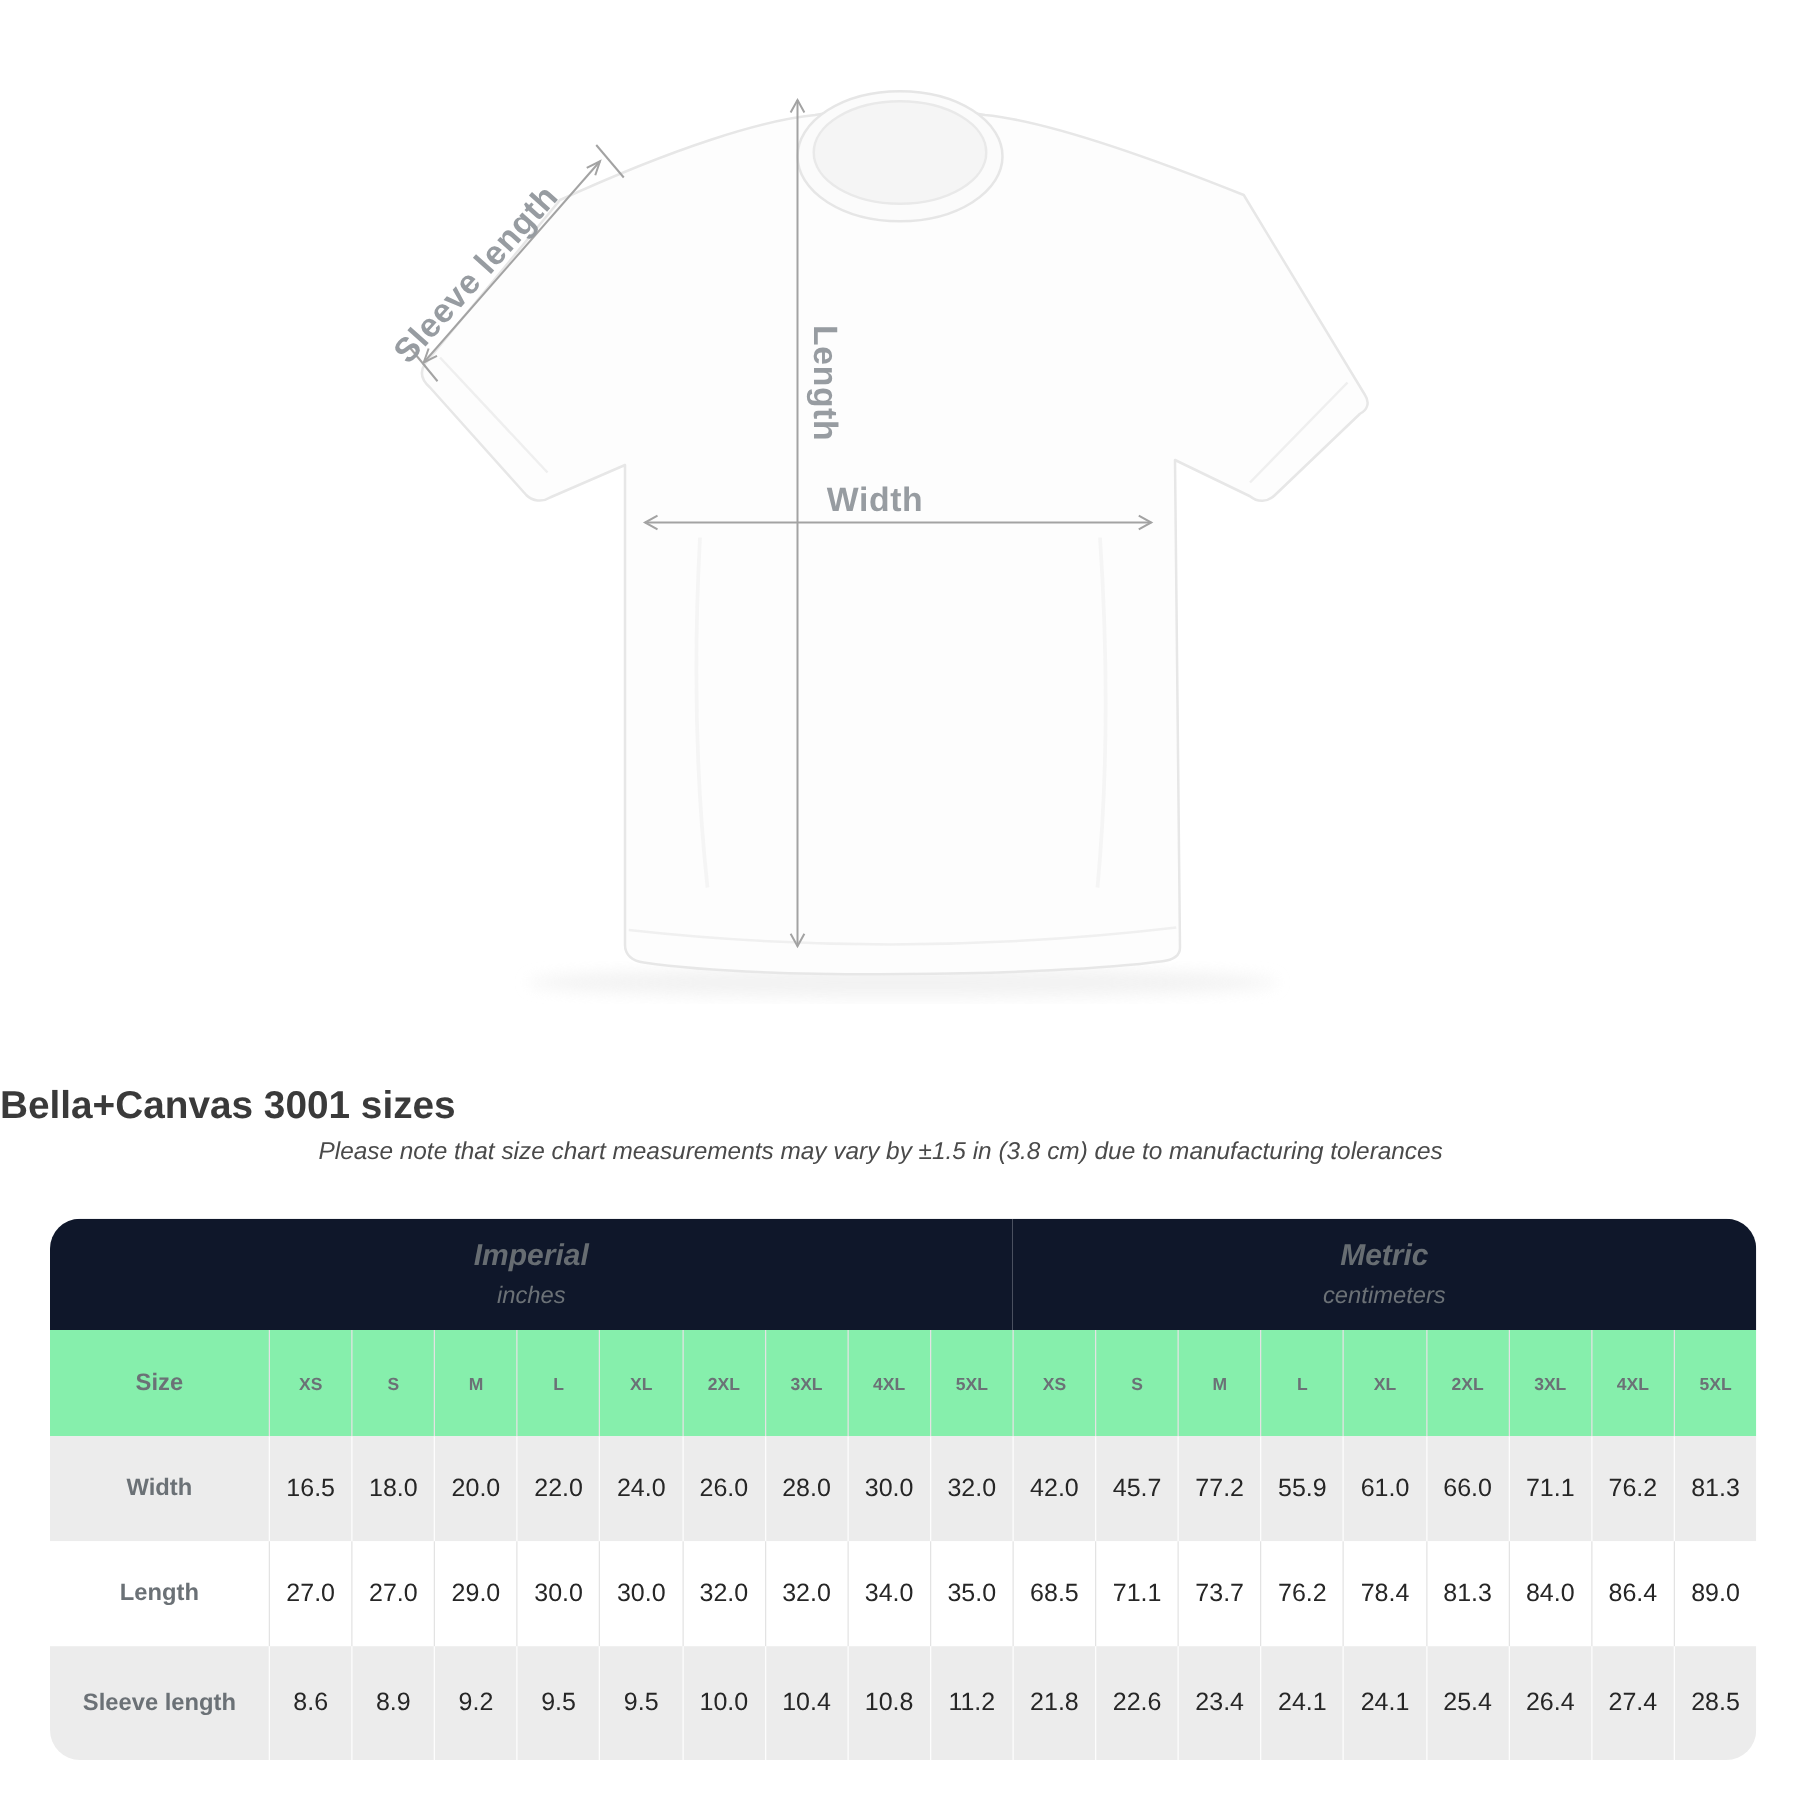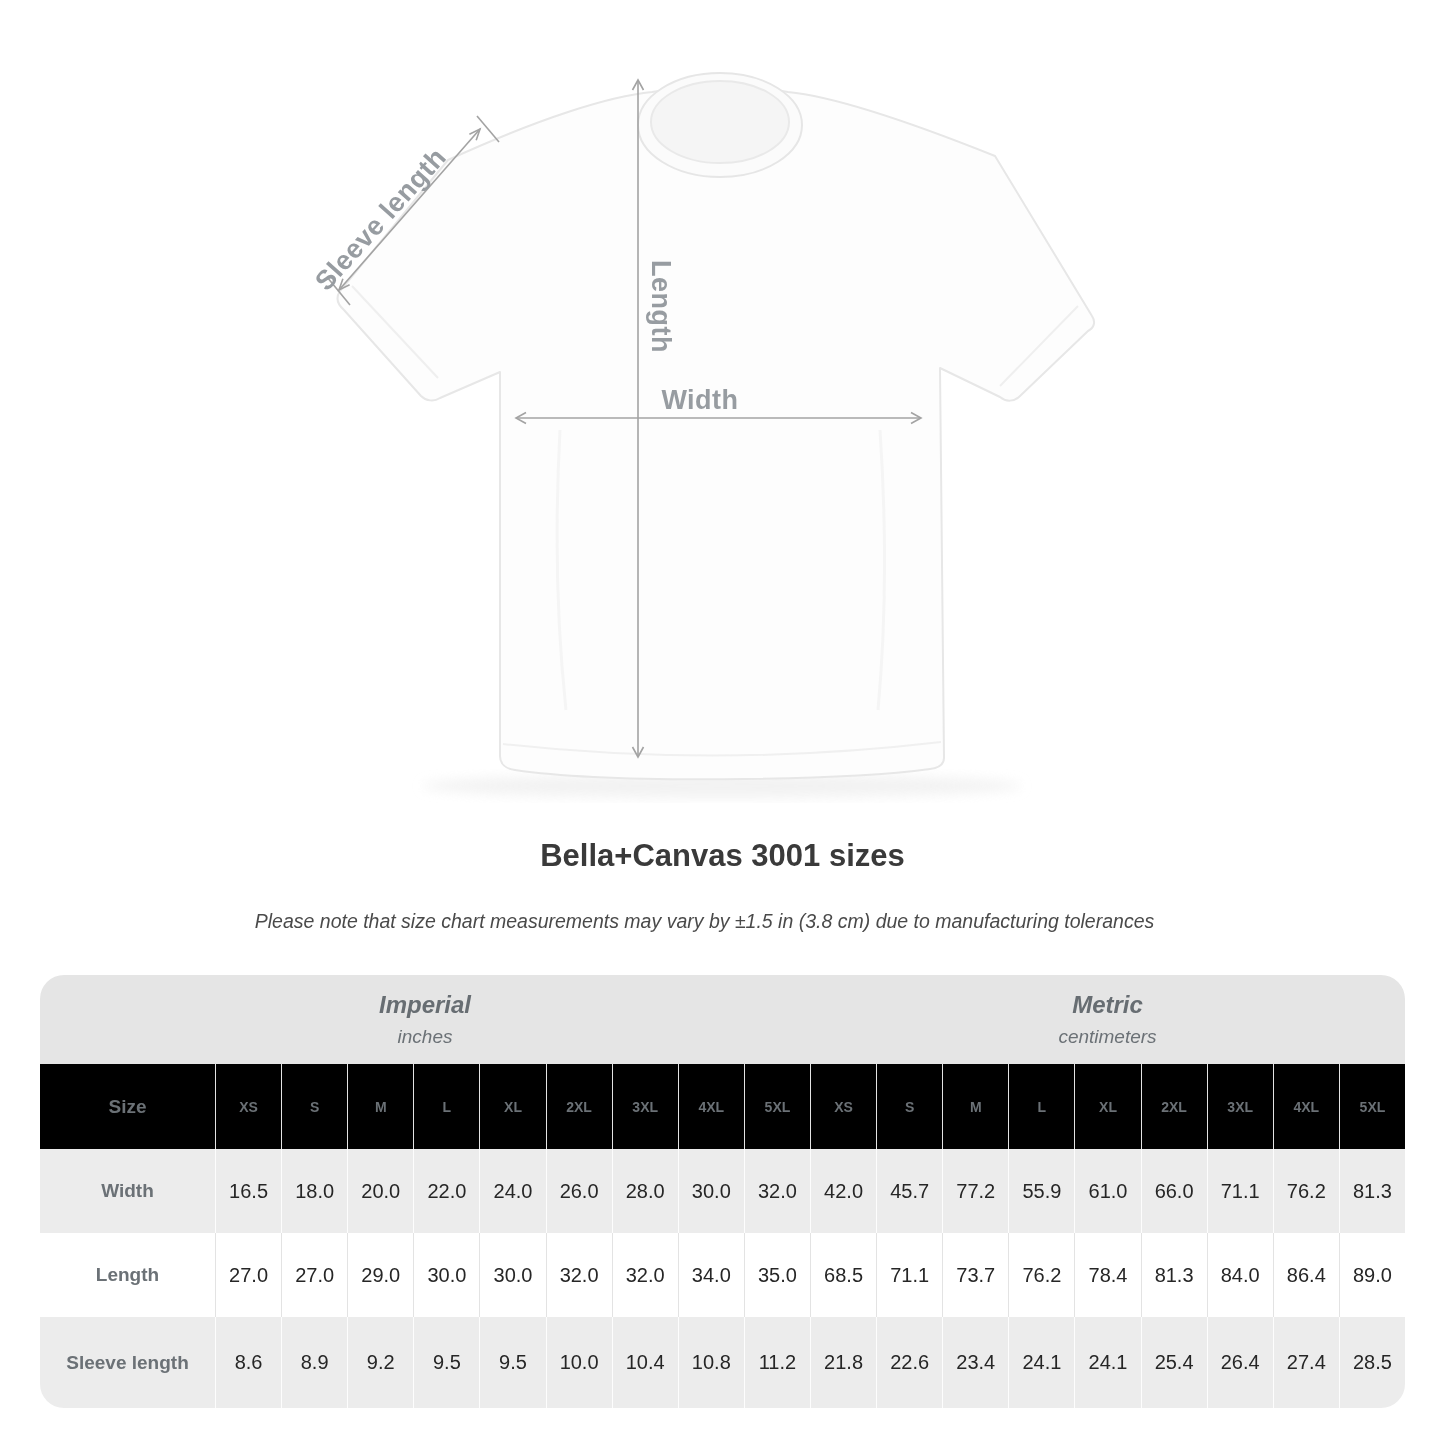--- a/index.html
+++ b/index.html
@@ -12,41 +12,41 @@
   .diagram svg{position:absolute;left:0;top:0;}
   .dim-label{
     position:absolute;font-weight:bold;font-size:27px;color:#979ca1;
     letter-spacing:.5px;text-align:center;white-space:nowrap;
   }
   .dim-label.sleeve{left:266px;top:204px;width:230px;transform:rotate(-48deg);}
   .dim-label.length{left:600px;top:291px;width:120px;transform:rotate(90deg);}
   .dim-label.width{left:640px;top:385px;width:120px;}
   
   .title{
-    position:absolute;left:0;top:838px;width:1445px;text-align:center;
+    position:absolute;left:0;top:866px;width:1445px;text-align:left;
     font-weight:bold;font-size:31px;color:#3a3a3a;
   }
   .subtitle{
     position:absolute;left:0;top:910px;width:1409px;text-align:center;
     font-style:italic;font-size:19.5px;color:#4a4a4a;
   }
   
   .tbl{
     position:absolute;left:40px;top:975px;width:1365px;
     border-radius:24px;overflow:hidden;
   }
   .trow{display:grid;grid-template-columns:175px repeat(18,1fr);}
   .trow.hdr{grid-template-columns:770px 595px;height:89px;}
   .hcell{
-    background:#e5e5e5;display:flex;flex-direction:column;
+    background:#0f172a;display:flex;flex-direction:column;
     align-items:center;justify-content:center;gap:7px;
   }
   .hname{font-style:italic;font-weight:bold;font-size:24px;color:#676d72;}
   .hsub{font-style:italic;font-size:19px;color:#6b7176;}
-  .trow.sizes{height:85px;background:#000000;}
+  .trow.sizes{height:85px;background:#86efac;}
   .trow.r1{height:84px;background:#ececec;}
   .trow.r2{height:84px;background:#ffffff;}
   .trow.r3{height:91px;background:#ececec;}
   .c{display:flex;align-items:center;justify-content:center;}
   .lab{font-weight:bold;font-size:19px;color:#6b7176;}
   .sz{font-weight:bold;font-size:14px;color:#6b7176;}
   .val{font-size:20px;color:#262626;}
   .trow.sizes .c + .c,
   .trow.r2 .c + .c{border-left:1px solid #e3e3e3;}
   .trow.r1 .c + .c,

